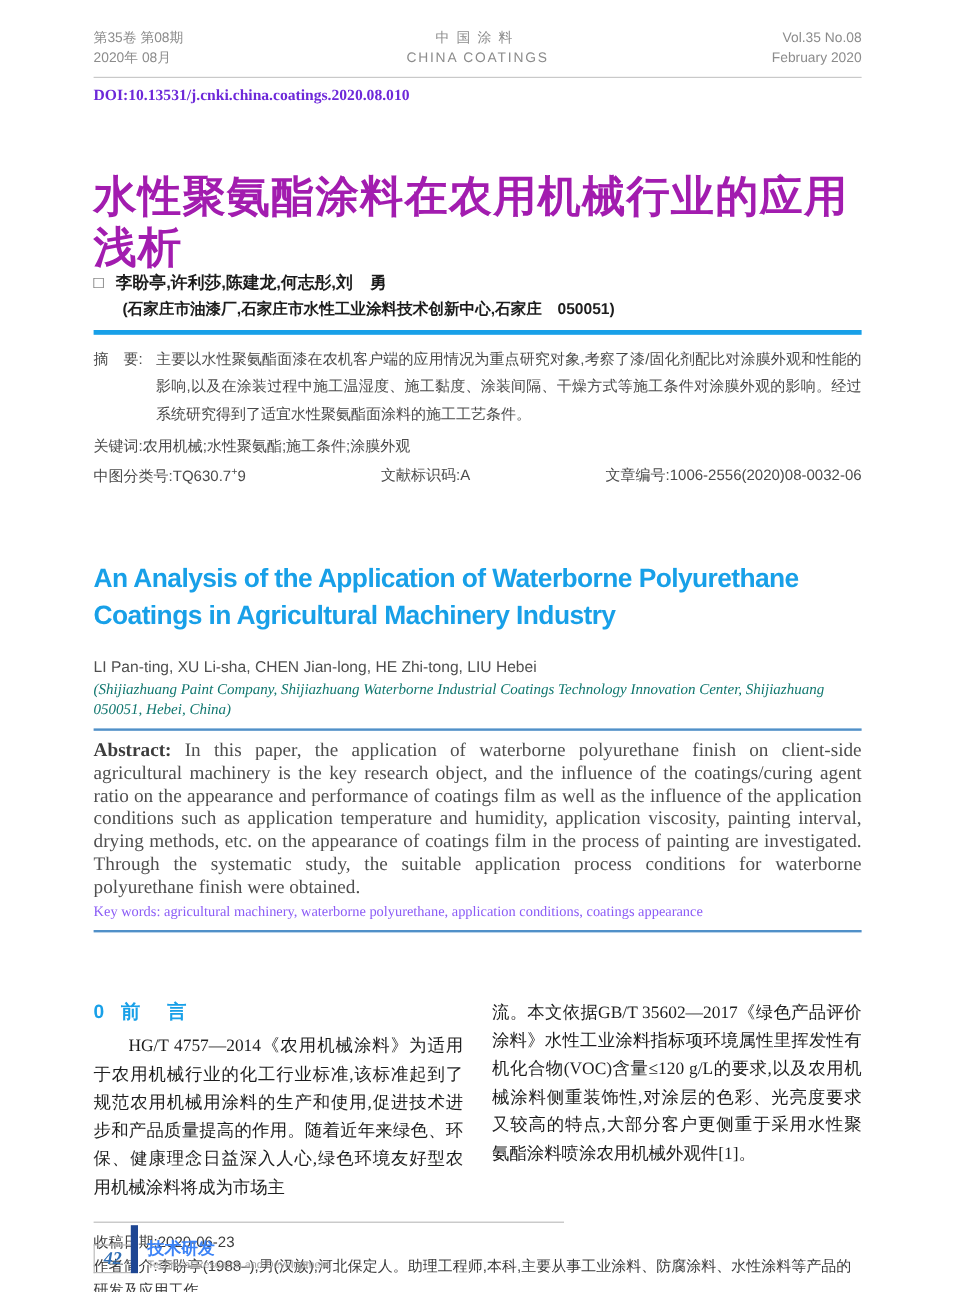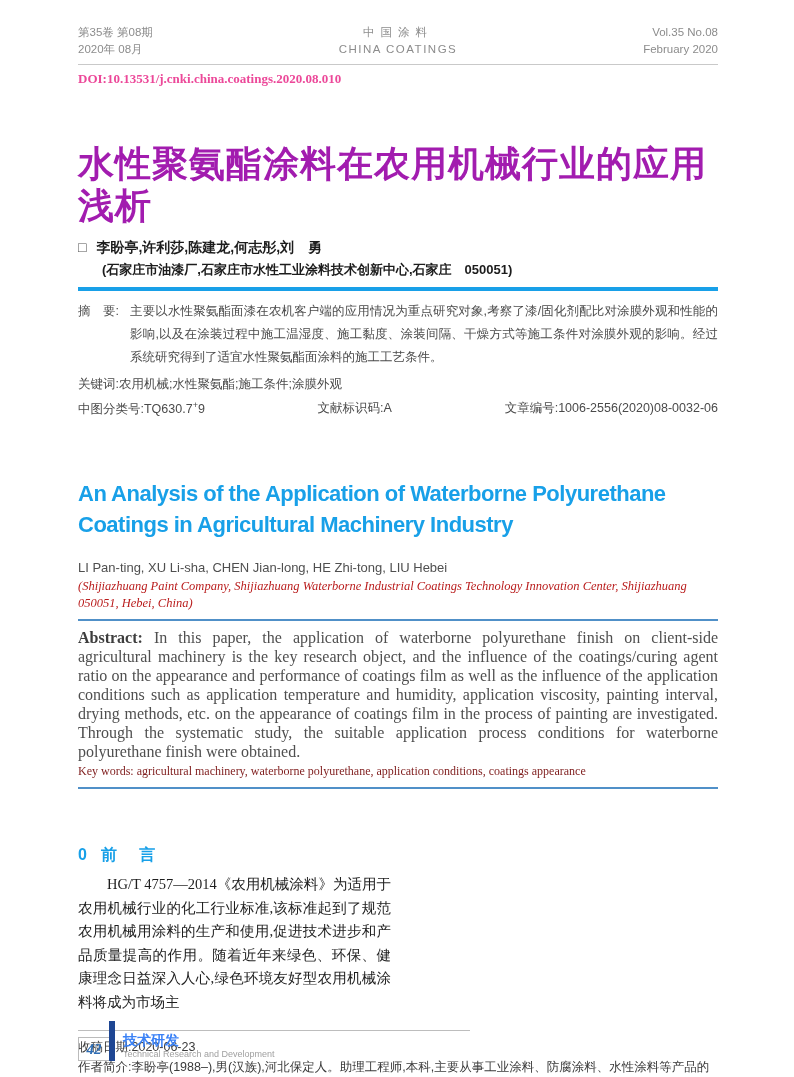--- a/index.html
+++ b/index.html
@@ -12,51 +12,51 @@
 
   
   .jheader { display:flex; justify-content:space-between; align-items:flex-start;
     color:#8c8c8c; font-size:11.5px; line-height:17px; }
   .jheader .h-center { text-align:center; }
   .jheader .h-right { text-align:right; }
   .jname-cn { letter-spacing:6px;font-family:Liberation Mono, monospace; }
   .jname-en { letter-spacing:1.5px; }
   .header-rule { height:1px; background:#c9c9c9; margin-top:6px; }
   .doi { font-family:"Liberation Serif", serif; font-weight:600; font-size:13px;
-    color:#ec4899; margin-top:6px; }
+    color:#6d28d9; margin-top:6px; }
 
   
   .title-cn { margin-top:56px; max-width:640px; font-size:36px; line-height:42px;
     font-weight:bold; color:#a21caf; letter-spacing:1px; }
-  .authors-row { margin-top:12px; font-size:14px; font-weight:bold; color:#1c1c1c; }
+  .authors-row { margin-top:0; font-size:14px; font-weight:bold; color:#1c1c1c; }
   .authors-row .marker { color:#555; margin-right:10px; font-weight:normal; }
   .affil-cn { margin-top:4px; margin-left:24px; font-size:13px; font-weight:bold; color:#1c1c1c; }
   .thick-rule { height:4px; background:#18a0e8; margin-top:8px; }
 
   
   .abs-cn { margin-top:9px; position:relative; padding-left:52px;
     font-size:12.5px; line-height:23px; color:#4a4a4a; text-align:justify; }
   .abs-cn .abs-label { position:absolute; left:0; top:0; }
   .kw-row { margin-top:4px; font-size:12.5px; line-height:22px; color:#4a4a4a; }
   .meta-row { margin-top:5px; display:flex; justify-content:space-between;
     font-size:12.5px; color:#4a4a4a; }
   .meta-row sup { font-size:9px; }
 
   
   .title-en { margin-top:60px; width:680px; font-size:22px; line-height:31px;
     letter-spacing:-0.5px; font-weight:bold; color:#18a0e8; }
   .authors-en { margin-top:20px; font-size:13px; color:#4f4f4f; }
   .affil-en { margin-top:3px; width:640px; font-family:"Liberation Serif", serif;
-    font-style:italic; font-size:12.5px; line-height:17px; color:#b91c1c; }
+    font-style:italic; font-size:12.5px; line-height:17px; color:#0f766e; }
   .thin-rule { height:2px; background:#5090c8; margin-top:7px; }
   .abs-en { margin-top:7px; font-family:"Liberation Serif", serif; font-size:16px;
     line-height:19px; color:#4f4f4f; text-align:justify; }
   .abs-en .b { font-weight:bold; color:#3d3d3d; }
   .kw-en { font-family:"Liberation Serif", serif; font-size:12px; line-height:19px;
-    color:#7f1d1d; margin-top:1px; }
+    color:#8b5cf6; margin-top:1px; }
   .thin-rule2 { height:2px; background:#5090c8; margin-top:6px; }
 
   
   .columns { margin-top:56px; display:flex; gap:24px; }
   .col { width:313px; }
   .sec-head { color:#18a0e8; font-weight:bold; font-size:16px; margin-bottom:7px; }
   .sec-head .num { margin-right:14px; }
   .sec-head .stitle { letter-spacing:9px; }
   .body-p { font-family:"Liberation Serif", serif; font-size:14.5px; line-height:23.5px;
     color:#1e1e1e; text-align:justify; }
@@ -135,20 +135,23 @@
   </div>
   <div class="thin-rule2"></div>
 
   <div class="columns">
     <div class="col">
       <div class="sec-head">
         <span class="num">0</span><span class="stitle">前 言</span>
       </div>
       <p class="body-p indent">HG/T 4757—2014《农用机械涂料》为适用于农用机械行业的化工行业标准,该标准起到了规范农用机械用涂料的生产和使用,促进技术进步和产品质量提高的作用。随着近年来绿色、环保、健康理念日益深入人心,绿色环境友好型农用机械涂料将成为市场主</p>
     </div>
+    <div class="col">
+      <p class="body-p">流。本文依据GB/T 35602—2017《绿色产品评价　涂料》水性工业涂料指标项环境属性里挥发性有机化合物(VOC)含量≤120 g/L的要求,以及农用机械涂料侧重装饰性,对涂层的色彩、光亮度要求又较高的特点,大部分客户更侧重于采用水性聚氨酯涂料喷涂农用机械外观件[1]。</p>
+    </div>
   </div>
 
   <div class="footnote">
     <div class="fn-rule"></div>
     <div>
       <span>收稿日期:</span><span>2020-06-23</span>
     </div>
     <div>
       <span>作者简介:</span><span>李盼亭(1988–),男(汉族),河北保定人。助理工程师,本科,主要从事工业涂料、防腐涂料、水性涂料等产品的研发及应用工作。</span>
     </div>

